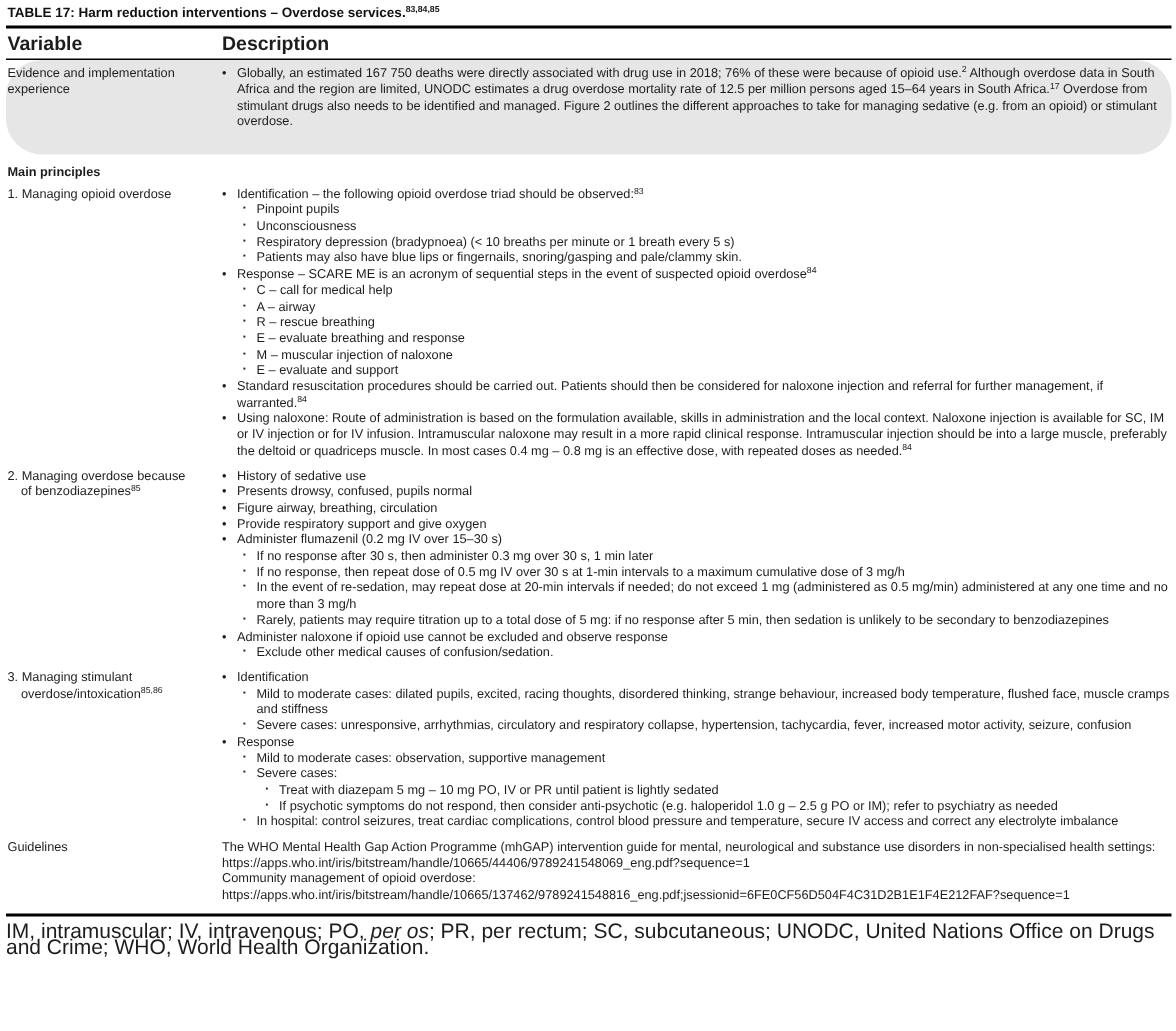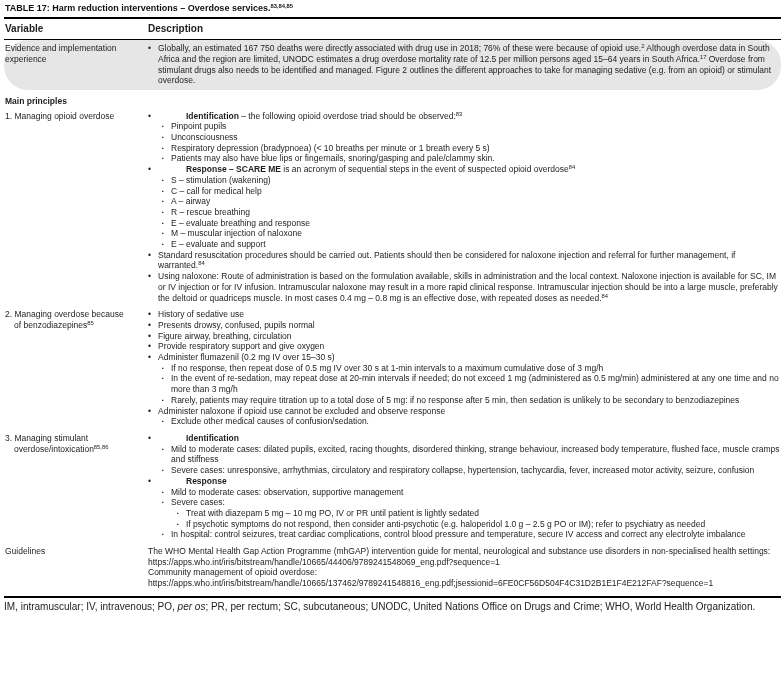--- a/index.html
+++ b/index.html
@@ -6,37 +6,37 @@
   .page {
     position:relative; width:784px; height:687px; box-sizing:border-box;
     padding:2px 3px 0 4px; overflow:hidden;
     font-family:"Liberation Sans", sans-serif;
     font-size:8.5px; line-height:10.7px; color:#1d1d1d;
   }
   .title { font-weight:bold; font-size:9px; padding:1px 0 3px 1px; color:#111; }
   .sup { font-size:5.8px; vertical-align:3px; line-height:0; letter-spacing:0; }
   .rule-thick { height:2.6px; background:#000; }
   .rule-thin  { height:1.1px; background:#000; }
-  .header-row { display:flex; font-weight:bold; font-size:10px; padding:5px 0 4px 1px; }
+  .header-row { display:flex; font-weight:bold; font-size:13px; padding:5px 0 4px 1px; }
   .col-var  { width:143px; flex:none; box-sizing:border-box; padding-right:24px; }
   .col-desc { flex:1; min-width:0; }
   .row { display:flex; padding:3px 0 3px 1px; }
-  .row.shaded { background:#e6e6e6; padding:3px 0 4px 1px;border-radius:24px; }
+  .row.shaded { background:#e6e6e6; padding:3px 0 17px 1px;border-radius:24px; }
   .section-row { font-weight:bold; padding:6px 0 1px 1px; }
   .hang { padding-left:9px; text-indent:-9px; padding-right:15px; }
   .item { display:flex; }
   .item .txt { flex:1; min-width:0; }
   .bullet { flex:none; width:10px; color:#1d1d1d; }
   .item.l2 { padding-left:14px;justify-content:center; }
   .item.l3 { padding-left:29px; }
   .item.l2 .bullet, .item.l3 .bullet { font-size:5.2px; width:9px; line-height:10.7px; }
-  .b { font-weight:bold;margin-left:28px; }
+  .b { font-weight:normal; }
   .i { font-style:italic; }
   .url { word-break:break-all; }
-  .footnote { padding:4px 0 0 0; font-size:10px; }
+  .footnote { padding:4px 0 0 0; font-size:14px; }
 </style>
 </head>
 <body>
 
 <div class="page">
   <div class="title"><span>TABLE 17: Harm reduction interventions – Overdose services.</span><span class="sup">83,84,85</span></div>
   <div class="rule-thick"></div>
   <div class="header-row">
     <div class="col-var">Variable</div>
     <div class="col-desc">Description</div>
@@ -76,24 +76,20 @@
           <div class="item l2">
             <span class="bullet">▪</span>
             <span class="txt"><span>Patients may also have blue lips or fingernails, snoring/gasping and pale/clammy skin.</span></span>
           </div>
           <div class="item l1">
             <span class="bullet">•</span>
             <span class="txt"><span class="b">Response – SCARE ME</span><span> is an acronym of sequential steps in the event of suspected opioid overdose</span><span class="sup">84</span></span>
           </div>
           <div class="item l2">
             <span class="bullet">▪</span>
-            <span class="txt"><span>S – stimulation (wakening)</span></span>
-          </div>
-          <div class="item l2">
-            <span class="bullet">▪</span>
             <span class="txt"><span>C – call for medical help</span></span>
           </div>
           <div class="item l2">
             <span class="bullet">▪</span>
             <span class="txt"><span>A – airway</span></span>
           </div>
           <div class="item l2">
             <span class="bullet">▪</span>
             <span class="txt"><span>R – rescue breathing</span></span>
           </div>
@@ -134,20 +130,24 @@
             <span class="bullet">•</span>
             <span class="txt"><span>Figure airway, breathing, circulation</span></span>
           </div>
           <div class="item l1">
             <span class="bullet">•</span>
             <span class="txt"><span>Provide respiratory support and give oxygen</span></span>
           </div>
           <div class="item l1">
             <span class="bullet">•</span>
             <span class="txt"><span>Administer flumazenil (0.2 mg IV over 15–30 s)</span></span>
+          </div>
+          <div class="item l2">
+            <span class="bullet">▪</span>
+            <span class="txt"><span>If no response after 30 s, then administer 0.3 mg over 30 s, 1 min later</span></span>
           </div>
           <div class="item l2">
             <span class="bullet">▪</span>
             <span class="txt"><span>If no response, then repeat dose of 0.5 mg IV over 30 s at 1-min intervals to a maximum cumulative dose of 3 mg/h</span></span>
           </div>
           <div class="item l2">
             <span class="bullet">▪</span>
             <span class="txt"><span>In the event of re-sedation, may repeat dose at 20-min intervals if needed; do not exceed 1 mg (administered as 0.5 mg/min) administered at any one time and no more than 3 mg/h</span></span>
           </div>
           <div class="item l2">

